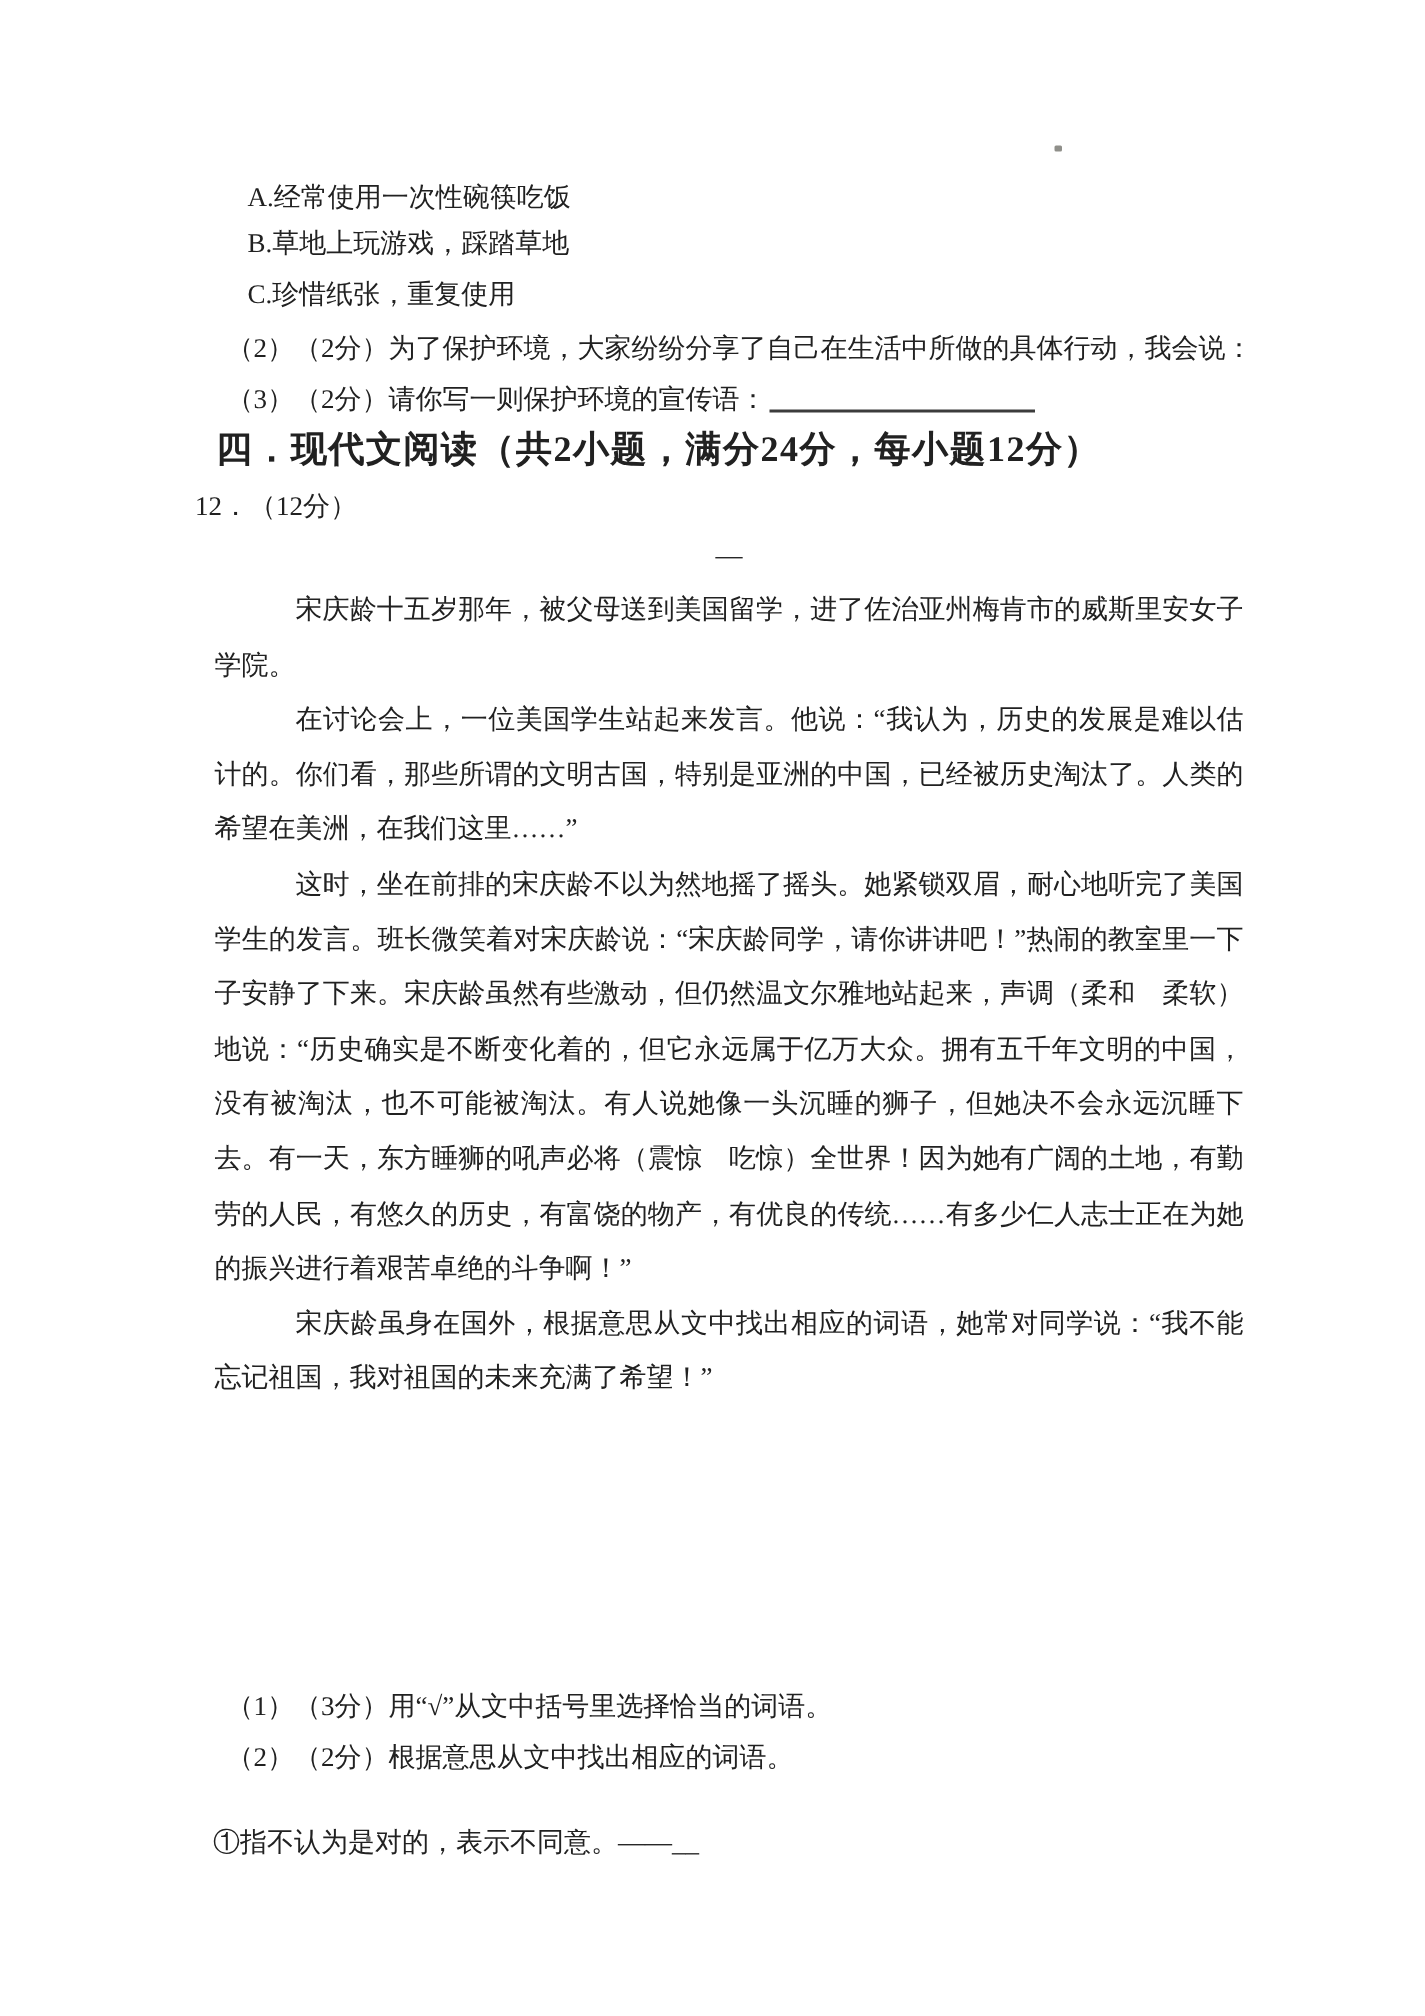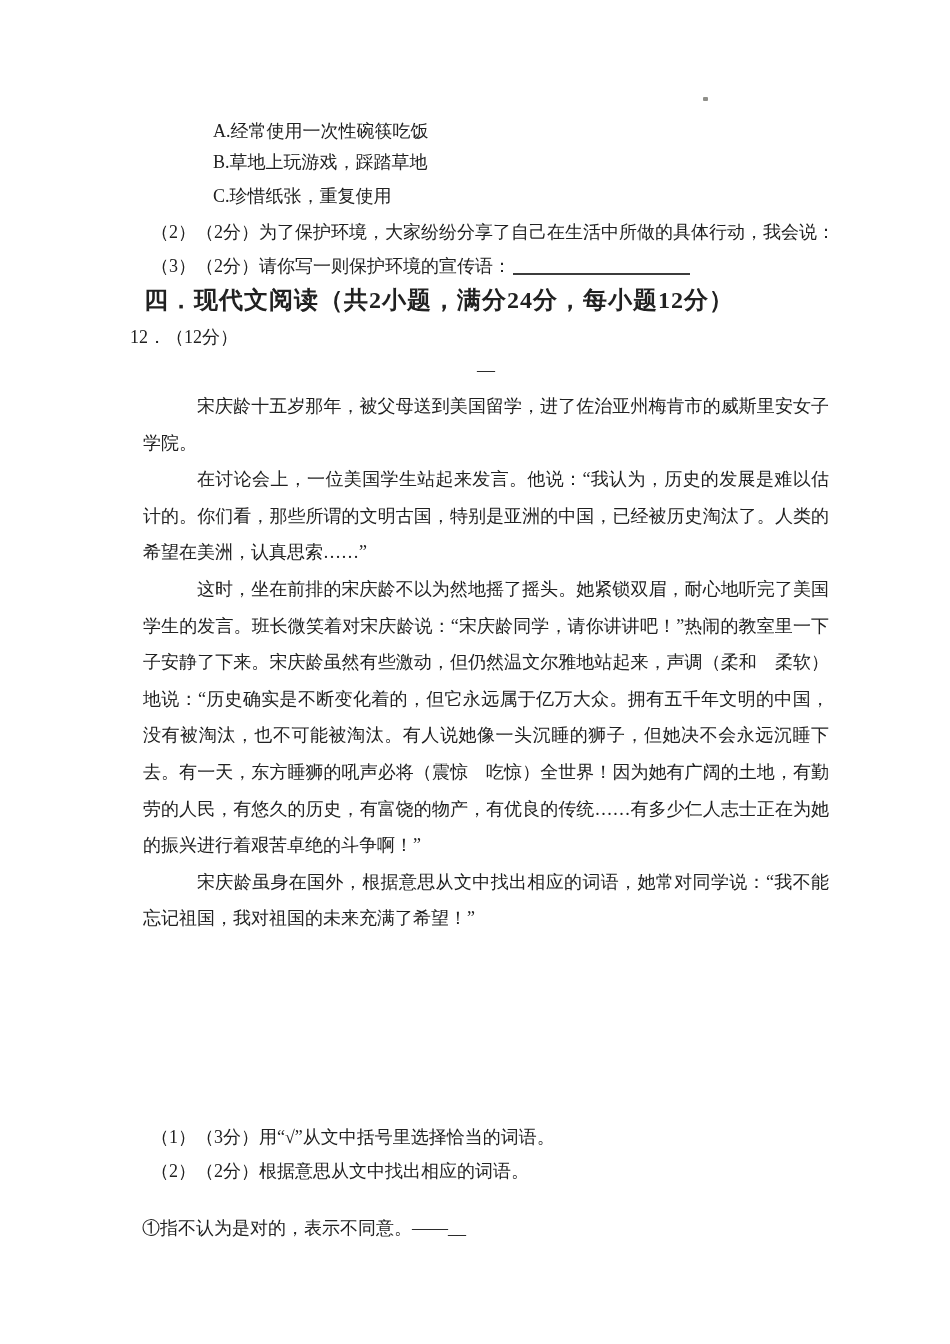--- a/index.html
+++ b/index.html
@@ -2,21 +2,21 @@
 <html><head>
 <meta charset="utf-8">
 <style>
   html,body{margin:0;padding:0;background:#ffffff;}
   .page{
     position:relative;width:950px;height:1344px;background:#ffffff;overflow:hidden;
     font-family:"Liberation Serif","DejaVu Serif",serif;
     color:#212121;font-size:18px;
   }
   .line{position:absolute;white-space:nowrap;line-height:24px;}
-  .opt{left:165px;margin-left:48px;}
+  .opt{left:165px;}
   .sub{left:151px;font-family:Liberation Serif, serif;}
   .q{left:151px;}
   .qsub{left:142px;margin-top:24px;}
   .heading{left:144px;font-weight:bold;font-size:24px;letter-spacing:1px;}
   .item-no{left:130px;}
   .dash-line{position:absolute;left:143px;top:358px;width:686px;text-align:center;line-height:24px;}
   .passage{
     position:absolute;left:143px;top:388px;width:686px;
     text-align:justify;line-height:36.6px;
     word-break:normal;overflow-wrap:normal;hyphens:none;
@@ -45,21 +45,21 @@
   </div>
 
   <div class="line heading" style="top:288px">四．现代文阅读（共2小题，满分24分，每小题12分）</div>
 
   <div class="line item-no" style="top:325px">12．（12分）</div>
 
   <div class="dash-line">—</div>
 
   <div class="passage">
     <p>宋庆龄十五岁那年，被父母送到美国留学，进了佐治亚州梅肯市的威斯里安女子学院。</p>
-    <p>在讨论会上，一位美国学生站起来发言。他说：“我认为，历史的发展是难以估计的。你们看，那些所谓的文明古国，特别是亚洲的中国，已经被历史淘汰了。人类的希望在美洲，认真思索……”</p>
+    <p>在讨论会上，一位美国学生站起来发言。他说：“我认为，历史的发展是难以估计的。你们看，那些所谓的文明古国，特别是亚洲的中国，已经被历史淘汰了。人类的希望在美洲，在我们这里……”</p>
     <p>这时，坐在前排的宋庆龄不以为然地摇了摇头。她紧锁双眉，耐心地听完了美国学生的发言。班长微笑着对宋庆龄说：“宋庆龄同学，请你讲讲吧！”热闹的教室里一下子安静了下来。宋庆龄虽然有些激动，但仍然温文尔雅地站起来，声调（柔和　柔软）地说：“历史确实是不断变化着的，但它永远属于亿万大众。拥有五千年文明的中国，没有被淘汰，也不可能被淘汰。有人说她像一头沉睡的狮子，但她决不会永远沉睡下去。有一天，东方睡狮的吼声必将（震惊　吃惊）全世界！因为她有广阔的土地，有勤劳的人民，有悠久的历史，有富饶的物产，有优良的传统……有多少仁人志士正在为她的振兴进行着艰苦卓绝的斗争啊！”</p>
     <p>宋庆龄虽身在国外，根据意思从文中找出相应的词语，她常对同学说：“我不能忘记祖国，我对祖国的未来充满了希望！”</p>
   </div>
 
   <div class="line q" style="top:1125px">（1）（3分）用“√”从文中括号里选择恰当的词语。</div>
   <div class="line q" style="top:1159px">（2）（2分）根据意思从文中找出相应的词语。</div>
   <div class="line qsub" style="top:1192px">①指不认为是对的，表示不同意。——__</div>
 
   <div class="speck speck-top"></div>
   <div class="speck speck-bottom"></div>

